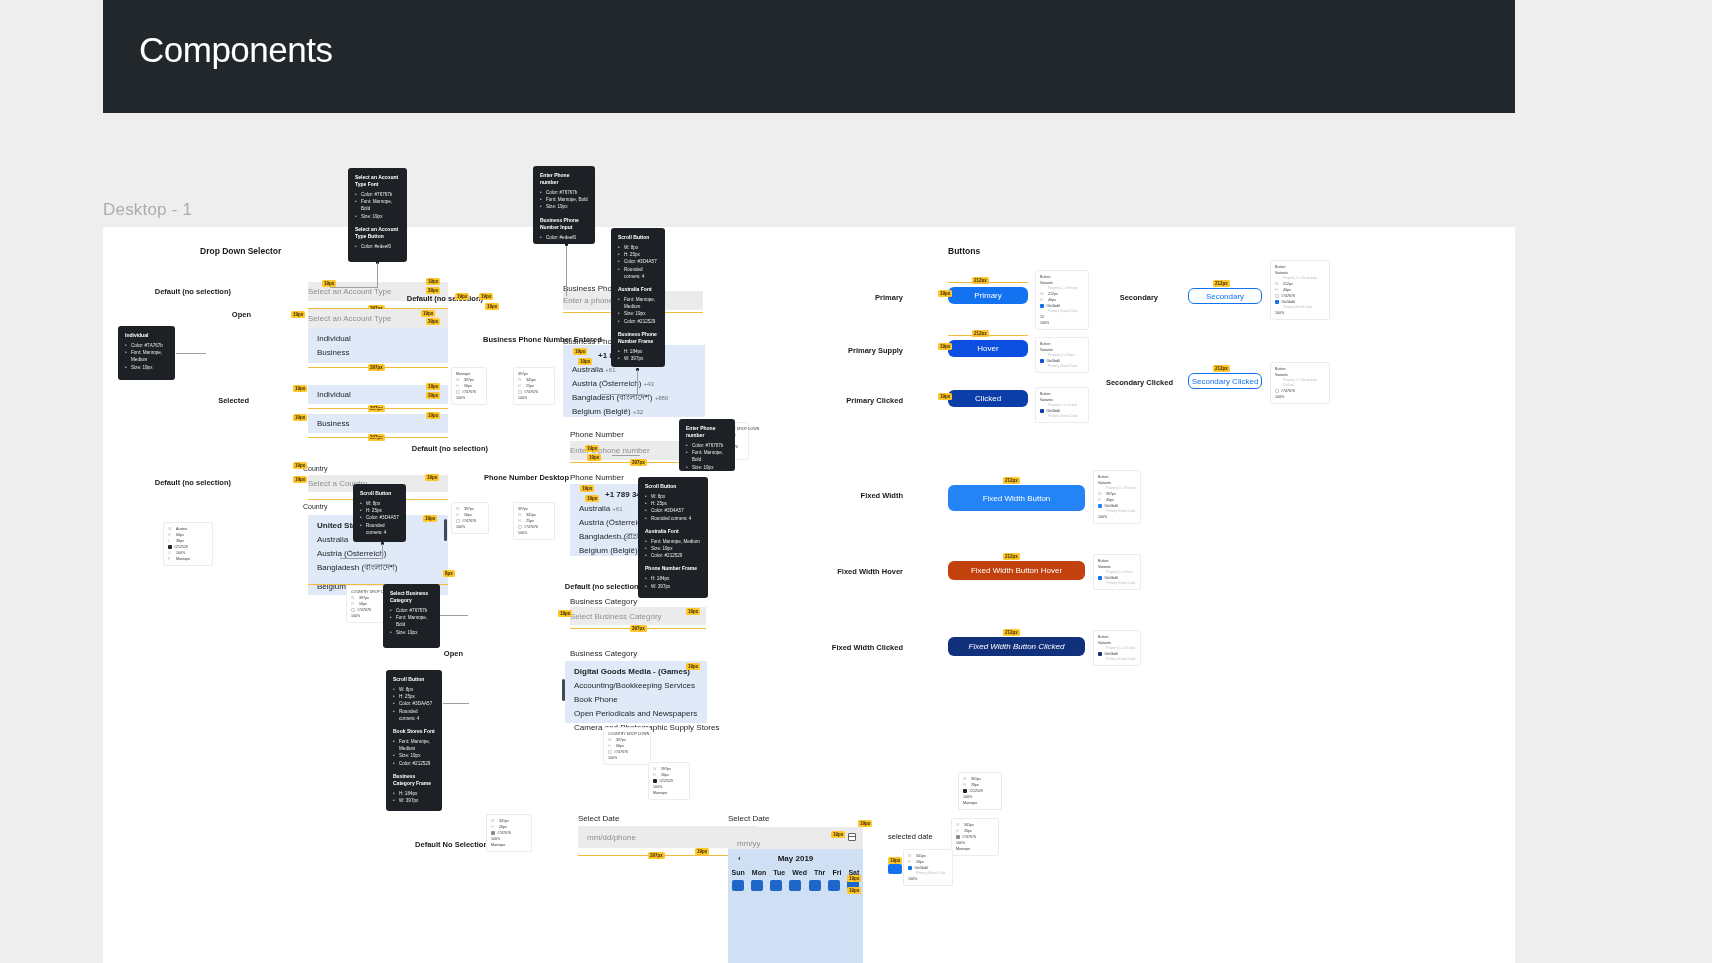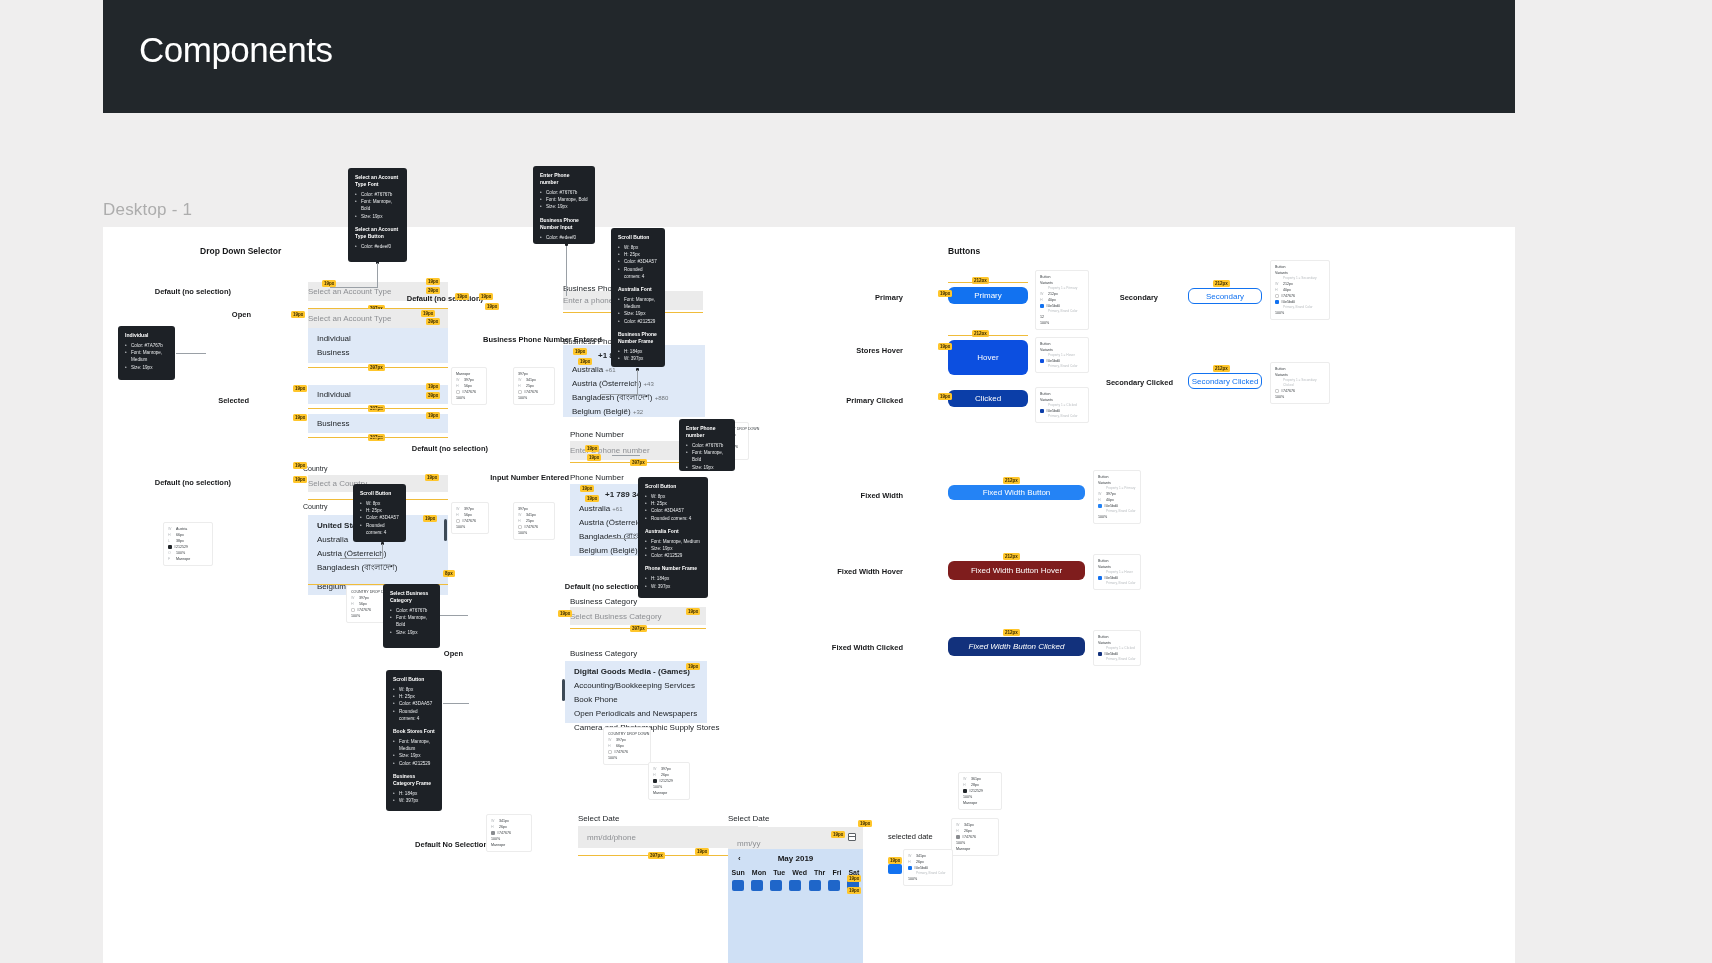--- a/index.html
+++ b/index.html
@@ -89,21 +89,21 @@
 
   
   .btn {
     position:absolute; display:flex; align-items:center; justify-content:center;
     color:#fff; font-size:8px; border-radius:6px; white-space:nowrap;
   }
   .btn.primary { background:#1272f0; }
   .btn.hover { background:#0c4fe0; }
   .btn.clicked { background:#0b3ea8; }
   .btn.fixed { background:#2483f5; }
-  .btn.fixedhover { background:#7f1d1d; }
+  .btn.fixedhover { background:#c2410c; }
   .btn.fixedclicked { background:#12317c;font-style:italic; }
   .btn.secondary { background:#fff; border:1.2px solid #1272f0; color:#1272f0; }
 
   
   .cal { position:absolute; background:#cfe0f5; }
   .cal .hd { display:flex; align-items:center; justify-content:center; gap:5px;
              font-size:8px; font-weight:bold; color:#17181a; padding-top:5px; }
   .cal .dow { display:flex; justify-content:space-around; font-size:7px;
               font-weight:bold; color:#17181a; padding-top:6px; }
   .cal .arrow { font-size:8px; color:#17181a; }
@@ -297,21 +297,21 @@
     </div>
 
     <div class="fld-label" style="left:467px; top:203px; font-size:8px;">Phone Number</div>
     <div class="state-label" style="left:285px; top:217px; width:100px;">Default (no selection)</div>
     <div class="inp" style="left:467px; top:214px; width:136px; height:19px;">Enter a phone number</div>
     <div class="pill" style="left:482px; top:218px;">19px</div>
     <div class="pill" style="left:484px; top:227px;">19px</div>
     <div class="mline" style="left:467px; top:235px; width:136px;"></div>
     <div class="pill" style="left:527px; top:232px;">397px</div>
 
-    <div class="state-label" style="left:376px; top:246px; width:90px;">Input Number Entered</div>
+    <div class="state-label" style="left:376px; top:246px; width:90px;">Phone Number Desktop</div>
     <div class="fld-label" style="left:467px; top:246px; font-size:8px;">Phone Number</div>
     <div class="list" style="left:467px; top:257px; width:136px; height:72px;">
       <div class="row" style="font-weight:bold; padding-left:26px;">+1 789 345 7654</div>
       <div class="row"><span>Australia</span> <span class="dial">+61</span></div>
       <div class="row"><span>Austria (Österreich)</span> <span class="dial">+43</span></div>
       <div class="row"><span>Bangladesh (বাংলাদেশ)</span> <span class="dial">+880</span></div>
       <div class="row"><span>Belgium (België)</span> <span class="dial">+32</span></div>
     </div>
     <div class="pill" style="left:477px; top:258px;">19px</div>
     <div class="pill" style="left:482px; top:268px;">19px</div>
@@ -591,22 +591,22 @@
         </div>
       <div class="sub">Primary, Brand Color</div>
       <div class="r">
           <b>12</b>
         </div>
       <div class="r">
           <b>100%</b>
         </div>
     </div>
 
-    <div class="state-label" style="left:725px; top:119px; width:75px;">Stores Hover</div>
-    <div class="btn hover" style="left:845px; top:113px; width:80px; height:35px;">Hover</div>
+    <div class="state-label" style="left:725px; top:119px; width:75px;">Primary Supply</div>
+    <div class="btn hover" style="left:845px; top:113px; width:80px; height:17px;">Hover</div>
     <div class="pill" style="left:835px; top:116px;">19px</div>
     <div class="pill" style="left:869px; top:103px;">212px</div>
     <div class="mline" style="left:845px; top:108px; width:80px;"></div>
     <div class="insp" style="left:932px; top:110px; width:54px;">
       <div class="r">
           <b>Button</b>
         </div>
       <div class="r">
           <b>Variants</b>
         </div>
@@ -630,21 +630,21 @@
         </div>
       <div class="sub">Property 1 = Clicked</div>
       <div class="r">
           <span class="sw" style="background:#0b3ea8;"></span>
           <b>#0e5bd0</b>
         </div>
       <div class="sub">Primary, Brand Color</div>
     </div>
 
     <div class="state-label" style="left:740px; top:264px; width:60px;">Fixed Width</div>
-    <div class="btn fixed" style="left:845px; top:258px; width:137px; height:15px;">Fixed Width Button</div>
+    <div class="btn fixed" style="left:845px; top:258px; width:137px; height:26px;">Fixed Width Button</div>
     <div class="pill" style="left:900px; top:250px;">212px</div>
     <div class="insp" style="left:990px; top:243px; width:48px;">
       <div class="r">
           <b>Button</b>
         </div>
       <div class="r">
           <b>Variants</b>
         </div>
       <div class="sub">Property 1 = Primary</div>
       <div class="r">

